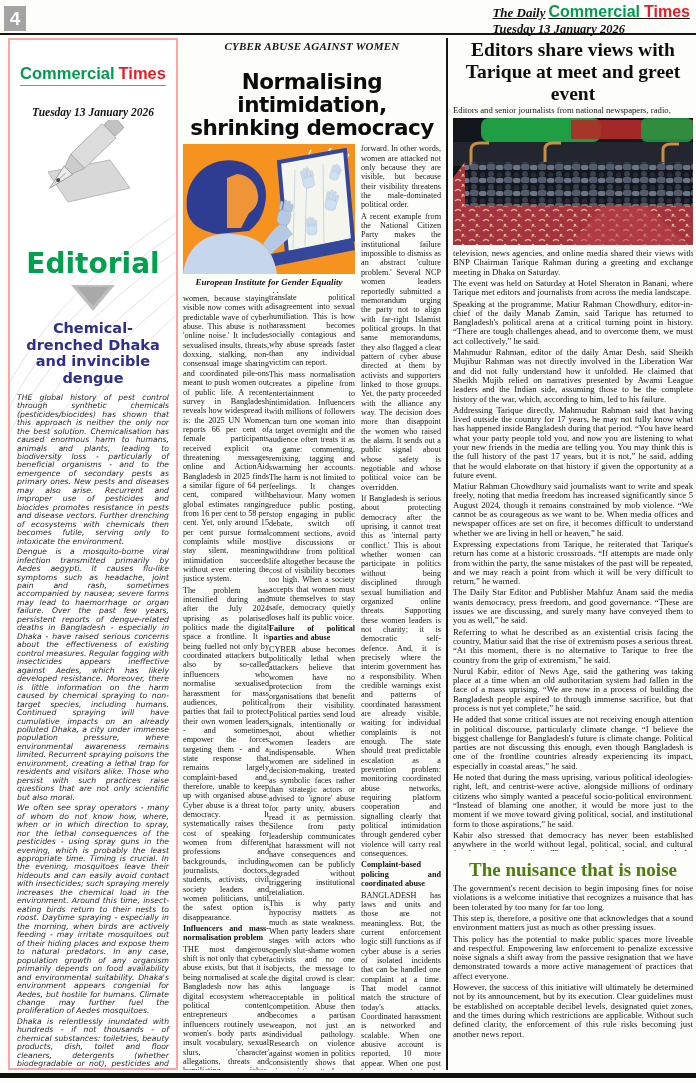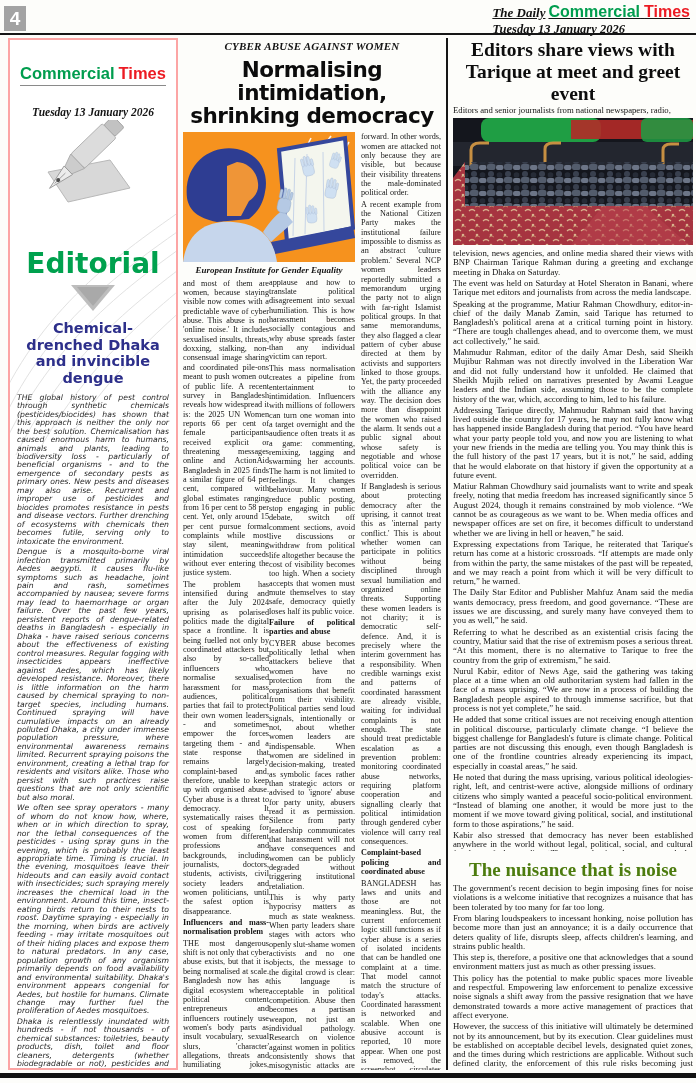--- a/index.html
+++ b/index.html
@@ -29,21 +29,21 @@
   .ed-label{text-align:center;font:bold 28px/1 "DejaVu Sans",sans-serif;color:#00a14e;
             margin-top:2px;position:relative;z-index:1;}
   .tri-wrap{text-align:center;margin:6px 0 0;position:relative;z-index:1;}
   .ed-headline{text-align:center;font:bold 14.5px/1.15 "DejaVu Sans",sans-serif;color:#2d2f8a;
                margin:4px 6px 7px;position:relative;z-index:1;}
   .ed-body{padding:0 7px;font:italic 7.7px/1.1 "DejaVu Sans",sans-serif;text-align:justify;
            color:#1f1f1f;position:relative;z-index:1;}
   .ed-body p{margin:0 0 2px;}
   
   .cyber{width:258px;height:100%;overflow:hidden;display:flex;flex-direction:column;}
-  .kicker{text-align:center;font:bold italic 11px "Liberation Serif",serif;margin:2px 0 7px;letter-spacing:.2px;}
+  .kicker{text-align:center;font:bold italic 11px "Liberation Serif",serif;margin:2px 0 19px;letter-spacing:.2px;}
   .cyber-headline{text-align:center;font:bold 21.5px/1.06 "DejaVu Sans",sans-serif;
                   letter-spacing:-.5px;margin:0 0 5px;color:#0c0c0c;}
   .cyber-flex{display:flex;gap:6px;flex:1;overflow:hidden;}
   .cyber-main{width:172px;flex:none;display:flex;flex-direction:column;overflow:hidden;}
   .illus{width:172px;height:130px;display:block;}
   .credit{text-align:center;font:bold italic 9px "Liberation Serif",serif;margin:3px 0 5px;}
   .two-cols{display:flex;gap:0;flex:1;overflow:hidden;align-items:center;}
   .ncol{flex:1;font:8.2px/1.14 "Liberation Serif",serif;text-align:justify;color:#161616;overflow:hidden;}
   .col3{width:80px;flex:none;}
   .ncol p{margin:0 0 2px;}
@@ -282,21 +282,20 @@
           <p>He added that some critical issues are not receiving enough attention in political discourse, particularly climate change. “I believe the biggest challenge for Bangladesh's future is climate change. Political parties are not discussing this enough, even though Bangladesh is one of the frontline countries already experiencing its impact, especially in coastal areas,” he said.</p>
           <p>He noted that during the mass uprising, various political ideologies-right, left, and centrist-were active, alongside millions of ordinary citizens who simply wanted a peaceful socio-political environment. “Instead of blaming one another, it would be more just to the moment if we move toward giving political, social, and institutional form to those aspirations,” he said.</p>
           <p>Kabir also stressed that democracy has never been established anywhere in the world without legal, political, social, and cultural freedom of the media. “The struggle for democracy and the democratic freedom of the media go hand in hand. If we want a democratic transformation in Bangladesh, there must be an environment of democratic journalism alongside democratic politics,” he added.</p>
         </div>
       </article>
 
       <article>
         <h2 class="noise-headline">The nuisance that is noise</h2>
         <div class="noise-body">
           <p>The government's recent decision to begin imposing fines for noise violations is a welcome initiative that recognizes a nuisance that has been tolerated by too many for far too long.</p>
-          <p>From blaring loudspeakers to incessant honking, noise pollution has become more than just an annoyance; it is a daily occurrence that deters quality of life, disrupts sleep, affects children's learning, and strains public health.</p>
           <p>This step is, therefore, a positive one that acknowledges that a sound environment matters just as much as other pressing issues.</p>
           <p>This policy has the potential to make public spaces more liveable and respectful. Empowering law enforcement to penalize excessive noise signals a shift away from the passive resignation that we have demonstrated towards a more active management of practices that affect everyone.</p>
           <p>However, the success of this initiative will ultimately be determined not by its announcement, but by its execution. Clear guidelines must be established on acceptable decibel levels, designated quiet zones, and the times during which restrictions are applicable. Without such defined clarity, the enforcement of this rule risks becoming just another news report.</p>
 
         </div>
       </article>
 
     </section>
   </div>
 

